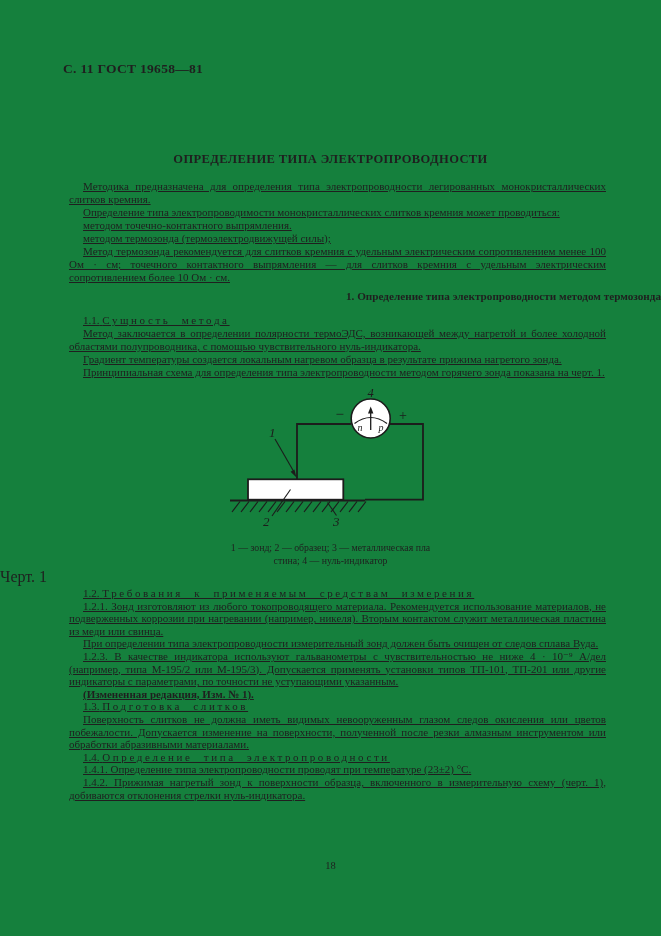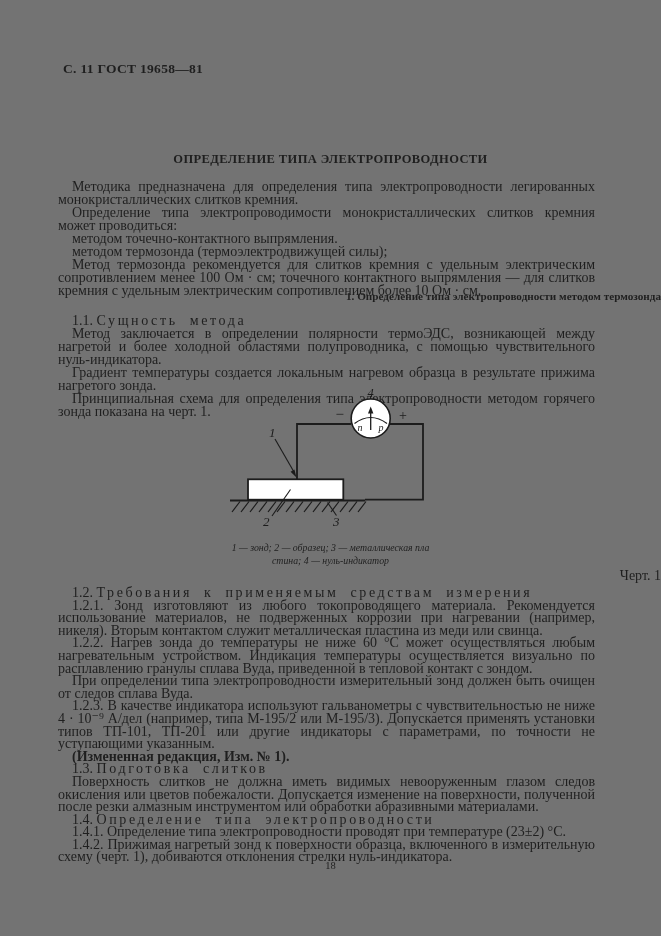--- a/index.html
+++ b/index.html
@@ -1,39 +1,39 @@
 <!DOCTYPE html>
 <html><head>
 <meta charset="utf-8">
 <style>
   html,body { margin:0; padding:0; background:#ffffff; }
   .page {
-    position:relative; width:661px; height:936px; background:#737373;
+    position:relative; width:661px; height:936px; background:#15803d;
     font-family:"Liberation Serif","DejaVu Serif",serif; color:#1f1f1f;
     overflow:hidden;
   }
   .abs { position:absolute; }
   .hdr { top:61px; left:63px; font-size:13.5px; font-weight:bold; letter-spacing:0.3px; }
   .annex { top:95px; left:511px; font-style:italic; line-height:13px; }
   .annex-title { font-size:11.5px; font-weight:600; letter-spacing:0.4px; }
   .annex-sub { font-size:10.5px; }
   .doc-title { top:152px; left:0; width:661px; text-align:center; font-weight:bold; font-size:12.5px; letter-spacing:0.4px; }
   .sec-heading { top:290px; left:0; width:661px; text-align:right; font-weight:bold; font-size:11.2px; }
-  .body-text { left:58px; width:537px; font-size:14px; line-height:13px; text-align:justify; }
+  .body-text { left:69px; width:537px; font-size:11px; line-height:13px; text-align:justify;text-decoration:underline; }
   .body-text p { margin:0; text-indent:14px; }
   .intro { top:180px; }
   .s11 { top:314px; }
   .s12 { top:587px; line-height:12.6px; }
   .s12 p { margin:0; text-indent:14px; }
   .h-line { text-indent:14px; }
   .sp { letter-spacing:2.6px; word-spacing:6px; }
   .bold-p { font-weight:bold; }
   .fig-svg { top:385px; left:230px; }
-  .caption { top:541px; left:0; width:661px; text-align:center; font-style:italic; font-size:9.8px; line-height:13.2px; }
-  .fig-label { top:568px; left:0; width:661px; text-align:right; font-size:14px; }
+  .caption { top:541px; left:0; width:661px; text-align:center; font-size:9.8px; line-height:13.2px; }
+  .fig-label { top:568px; left:0; width:661px; text-align:left; font-size:16px; }
   .page-num { top:860px; left:0; width:661px; text-align:center; font-size:10.5px; }
   svg text { font-family:"Liberation Serif","DejaVu Serif",serif; fill:#1c1c1c; }
   svg .it { font-style:italic; }
 </style>
 </head>
 <body>
 
 <div class="page">
 
   <div class="abs hdr">С. 11 ГОСТ 19658—81</div>
@@ -92,21 +92,20 @@
   <div class="abs caption">
     <div>1 — зонд; 2 — образец; 3 — металлическая пла</div>
     <div>стина; 4 — нуль-индикатор</div>
   </div>
 
   <div class="abs fig-label">Черт. 1</div>
 
   <div class="abs body-text s12">
     <p class="h-line"><span>1.2.</span> <span class="sp">Требования к применяемым средствам измерения</span></p>
     <p>1.2.1. Зонд изготовляют из любого токопроводящего материала. Рекомендуется использование материалов, не подверженных коррозии при нагревании (например, никеля). Вторым контактом служит металлическая пластина из меди или свинца.</p>
-    <p>1.2.2. Нагрев зонда до температуры не ниже 60 °С может осуществляться любым нагревательным устройством. Индикация температуры осуществляется визуально по расплавлению гранулы сплава Вуда, приведенной в тепловой контакт с зондом.</p>
     <p>При определении типа электропроводности измерительный зонд должен быть очищен от следов сплава Вуда.</p>
     <p>1.2.3. В качестве индикатора используют гальванометры с чувствительностью не ниже 4 · 10⁻⁹ А/дел (например, типа М-195/2 или М-195/3). Допускается применять установки типов ТП-101, ТП-201 или другие индикаторы с параметрами, по точности не уступающими указанным.</p>
     <p class="bold-p">(Измененная редакция, Изм. № 1).</p>
     <p class="h-line"><span>1.3.</span> <span class="sp">Подготовка слитков</span></p>
     <p>Поверхность слитков не должна иметь видимых невооруженным глазом следов окисления или цветов побежалости. Допускается изменение на поверхности, полученной после резки алмазным инструментом или обработки абразивными материалами.</p>
     <p class="h-line"><span>1.4.</span> <span class="sp">Определение типа электропроводности</span></p>
     <p>1.4.1. Определение типа электропроводности проводят при температуре (23±2) °С.</p>
     <p>1.4.2. Прижимая нагретый зонд к поверхности образца, включенного в измерительную схему (черт. 1), добиваются отклонения стрелки нуль-индикатора.</p>
   </div>
 

